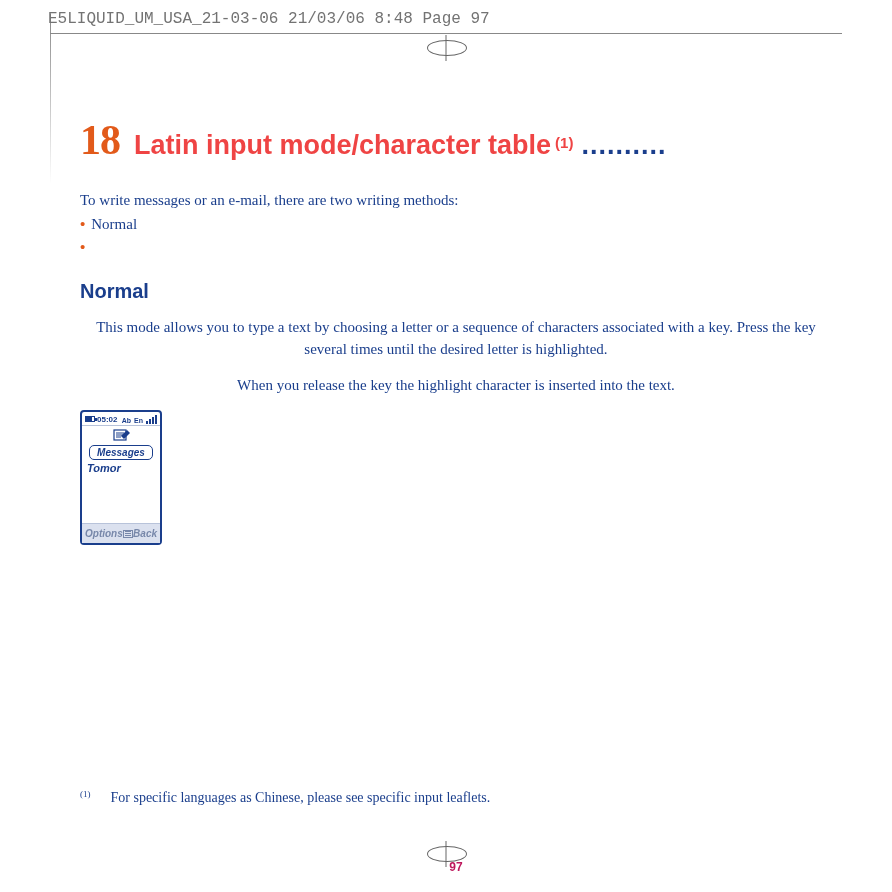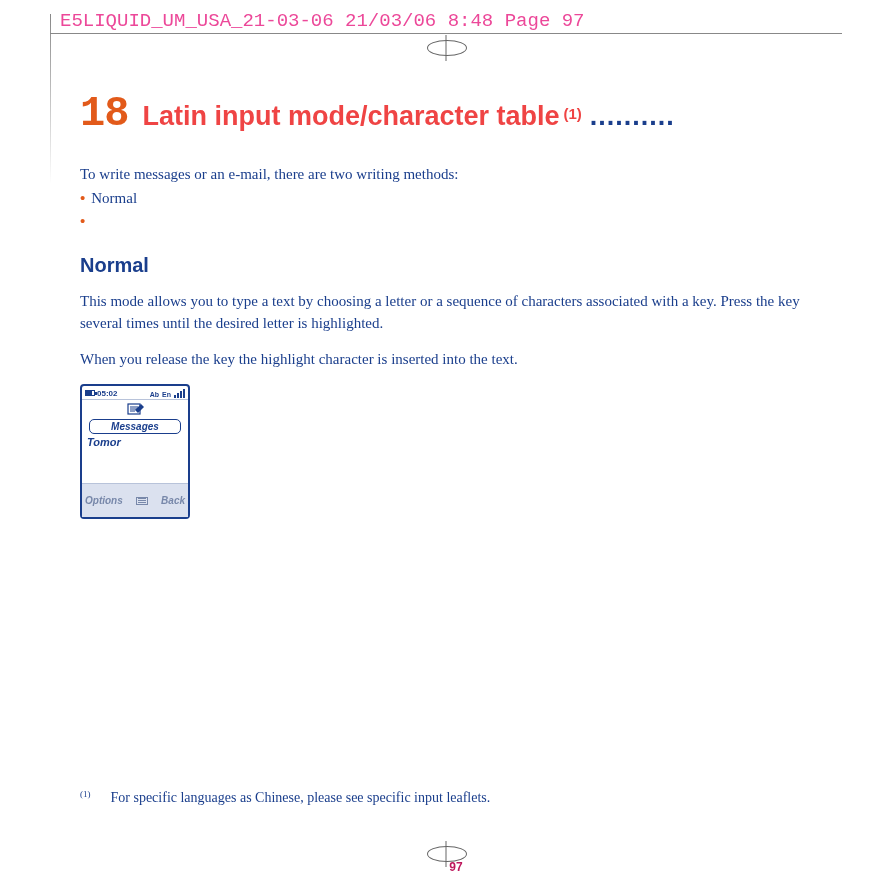--- a/index.html
+++ b/index.html
@@ -23,24 +23,24 @@
     position: absolute;
     left: 50px;
     top: 14px;
     width: 1px;
     height: 170px;
     background: linear-gradient(#888, transparent);
   }
   .print-header {
     position: absolute;
     top: 10px;
-    left: 60px;
+    left: 48px;
     font-family: 'Courier New', monospace;
-    font-size: 19px;
-    color: #ec4899;
+    font-size: 16px;
+    color: #737373;
     letter-spacing: 0;
   }
   .top-crop {
     position: absolute;
     top: 35px;
     left: 50%;
     transform: translateX(-50%);
   }
   .bottom-crop {
     position: absolute;
@@ -83,25 +83,26 @@
   }
   .chapter-line {
     display: flex;
     align-items: baseline;
     gap: 14px;
     margin-bottom: 26px;
     overflow: hidden;
     white-space: nowrap;
   }
   .chapter-num {
-    font-family: Liberation Mono, monospace;
+    font-family: Liberation Serif, serif;
     font-size: 42px;
     font-weight: 700;
     color: #e25a1a;
     letter-spacing: -1px;
+    margin-top: 26px;
   }
   .chapter-title {
     font-family: Liberation Sans, sans-serif;
     font-size: 27px;
     font-weight: 700;
     color: #ef4444;
   }
   .sup1 {
     font-size: 15px;
     vertical-align: super;
@@ -140,23 +141,24 @@
     font-size: 20px;
     font-weight: 700;
     color: #1a3e8c;
     margin-bottom: 14px;
   }
   .para {
     color: #1a3e8c;
     font-size: 15px;
     line-height: 1.45;
     margin-bottom: 14px;
+    text-align: center;
   }
   .phone {
-    width: 110px;
+    width: 82px;
     margin-top: 6px;
   }
   .phone-outer {
     border: 2px solid #1a3e8c;
     border-radius: 4px;
     background: #fff;
   }
   .phone-status {
     display: flex;
     justify-content: space-between;
@@ -236,21 +238,21 @@
     padding-left: 2px;
   }
   .softkeys {
     position:absolute;
     bottom: 0; left:0; right:0;
     display:flex;
     justify-content: space-between;
     align-items:center;
     background:#dbe1ef;
     border-top:1px solid #b8c3da;
-    padding: 11px 3px;
+    padding: 4px 3px;
   }
   .softkey {
     font-family: Arial, sans-serif;
     font-size:10px;
     font-weight:700;
     font-style: italic;
     color:#7888aa;
   }
   .sk-ico {
     width:12px; height:8px; border:1px solid #7888aa;

